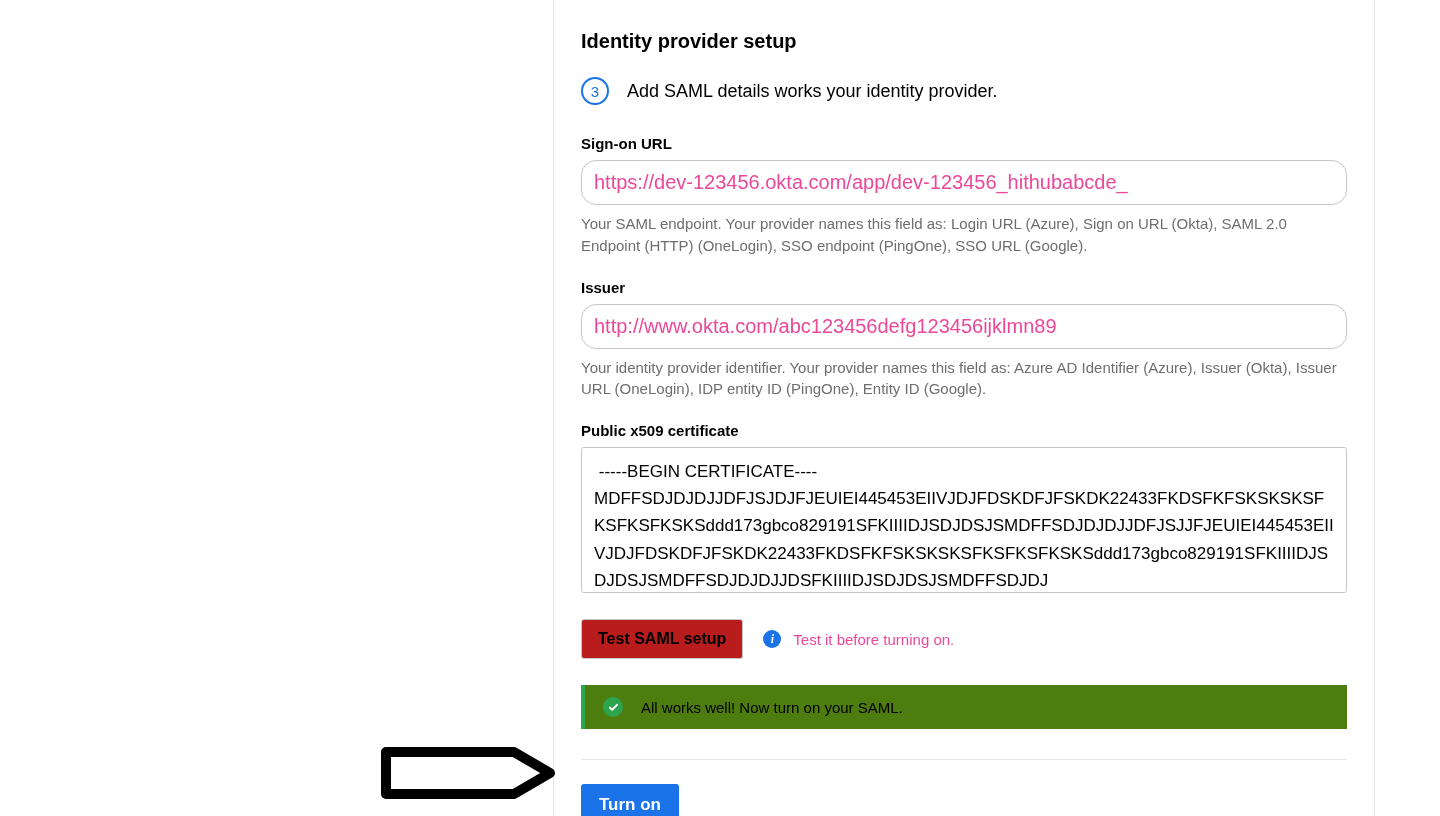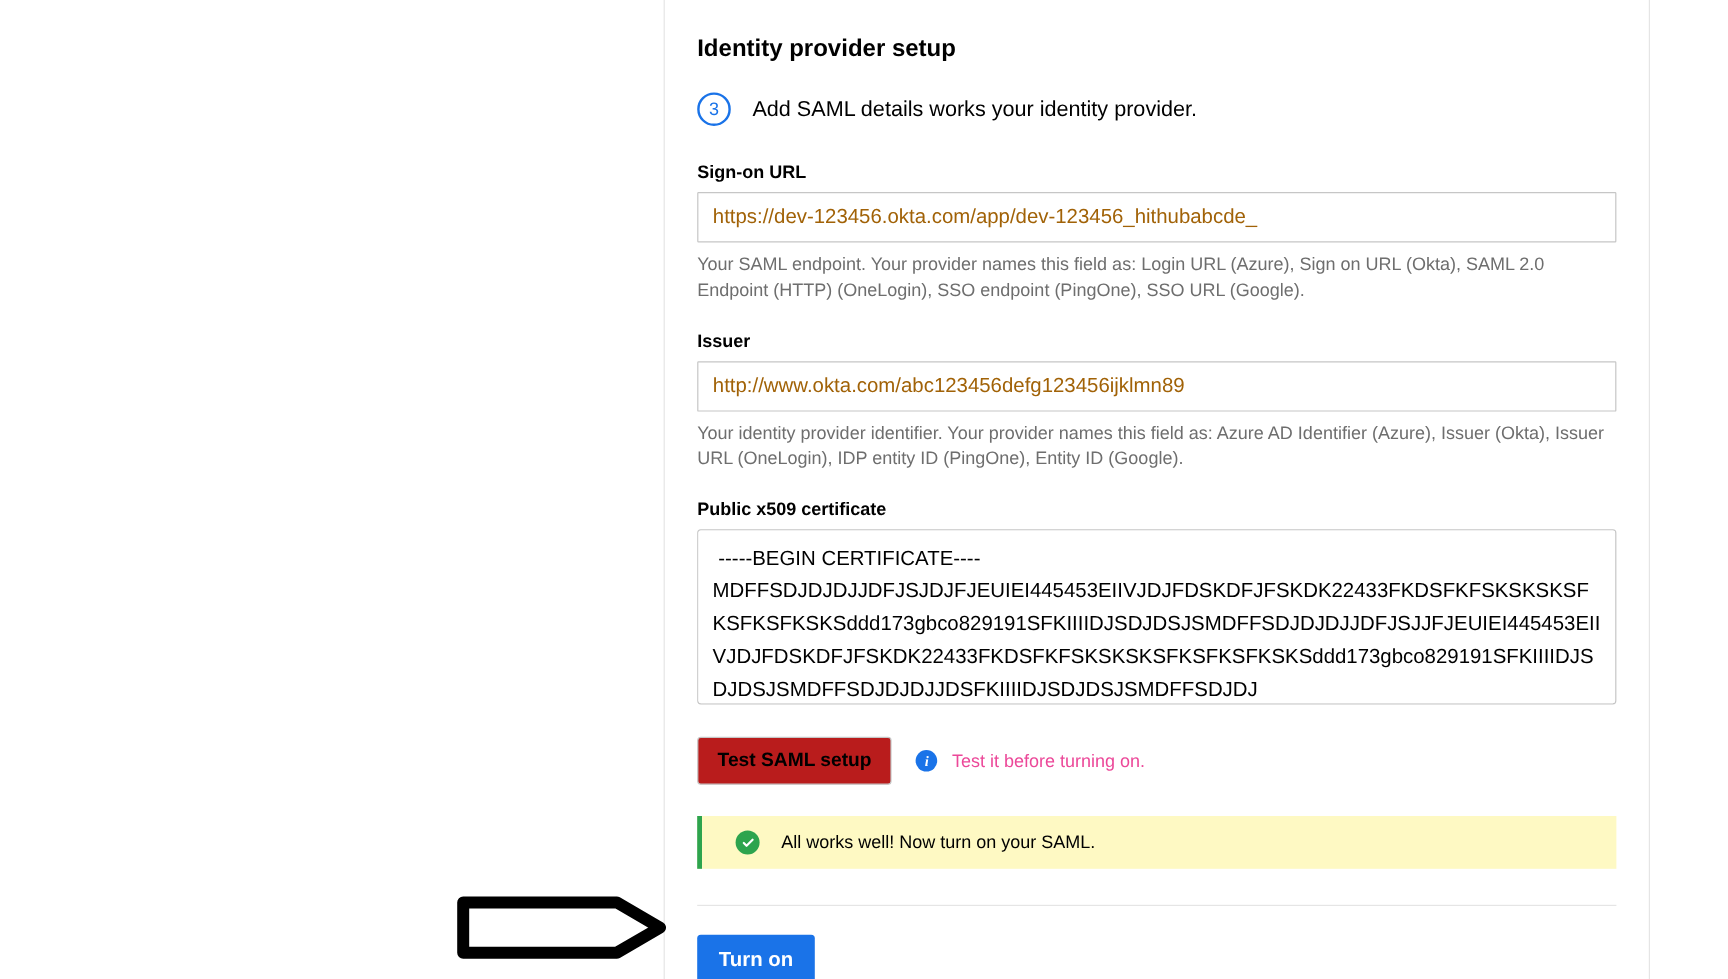--- a/index.html
+++ b/index.html
@@ -57,24 +57,24 @@
     }
     .field-label {
       font-size: 15px;
       font-weight: 600;
       color: #000;
       margin-bottom: 8px;
     }
     .text-input {
       width: 100%;
       border: 1px solid #c6c6c6;
-      border-radius: 1px;
+      border-radius: 15px;
       padding: 10px 12px;
-      font-size: 17px;
-      color: #a16207;
+      font-size: 20px;
+      color: #ec4899;
       font-family: inherit;
       outline: none;
     }
     .field-help {
       font-size: 15px;
       color: #6e6e6e;
       line-height: 1.45;
       margin-top: 8px;
     }
     .cert-textarea {
@@ -129,22 +129,22 @@
       font-weight: 700;
       font-style: italic;
       font-family: Georgia, serif;
     }
     .test-hint-text {
       font-size: 15px;
       color: #ec4899;
     }
     .success-banner {
       border-left: 4px solid #2da44e;
-      background: #fef9c3;
-      padding: 12px 28px;
+      background: #4d7c0f;
+      padding: 12px 18px;
       display: flex;
       align-items: center;
       gap: 18px;
       margin-bottom: 30px;
       text-align: center;
     }
     .success-icon {
       width: 20px;
       height: 20px;
       border-radius: 50%;

